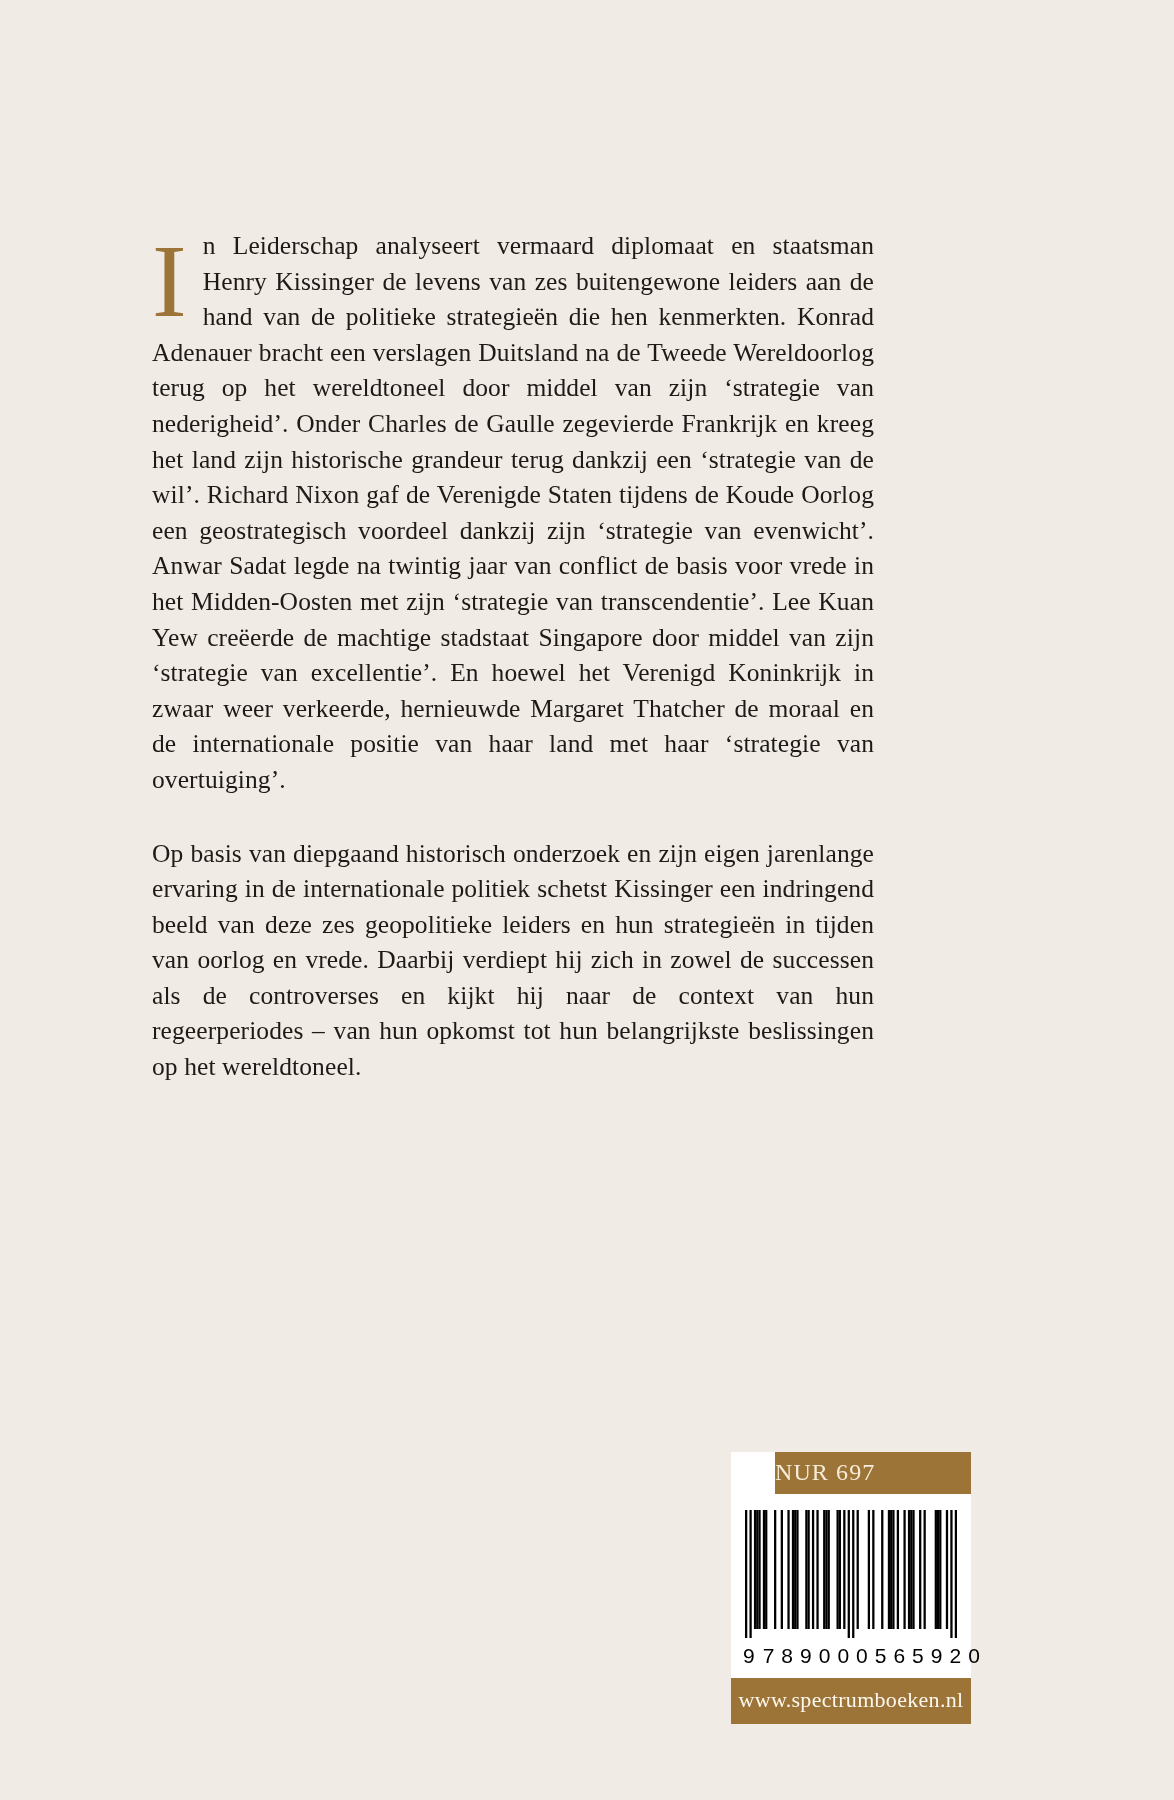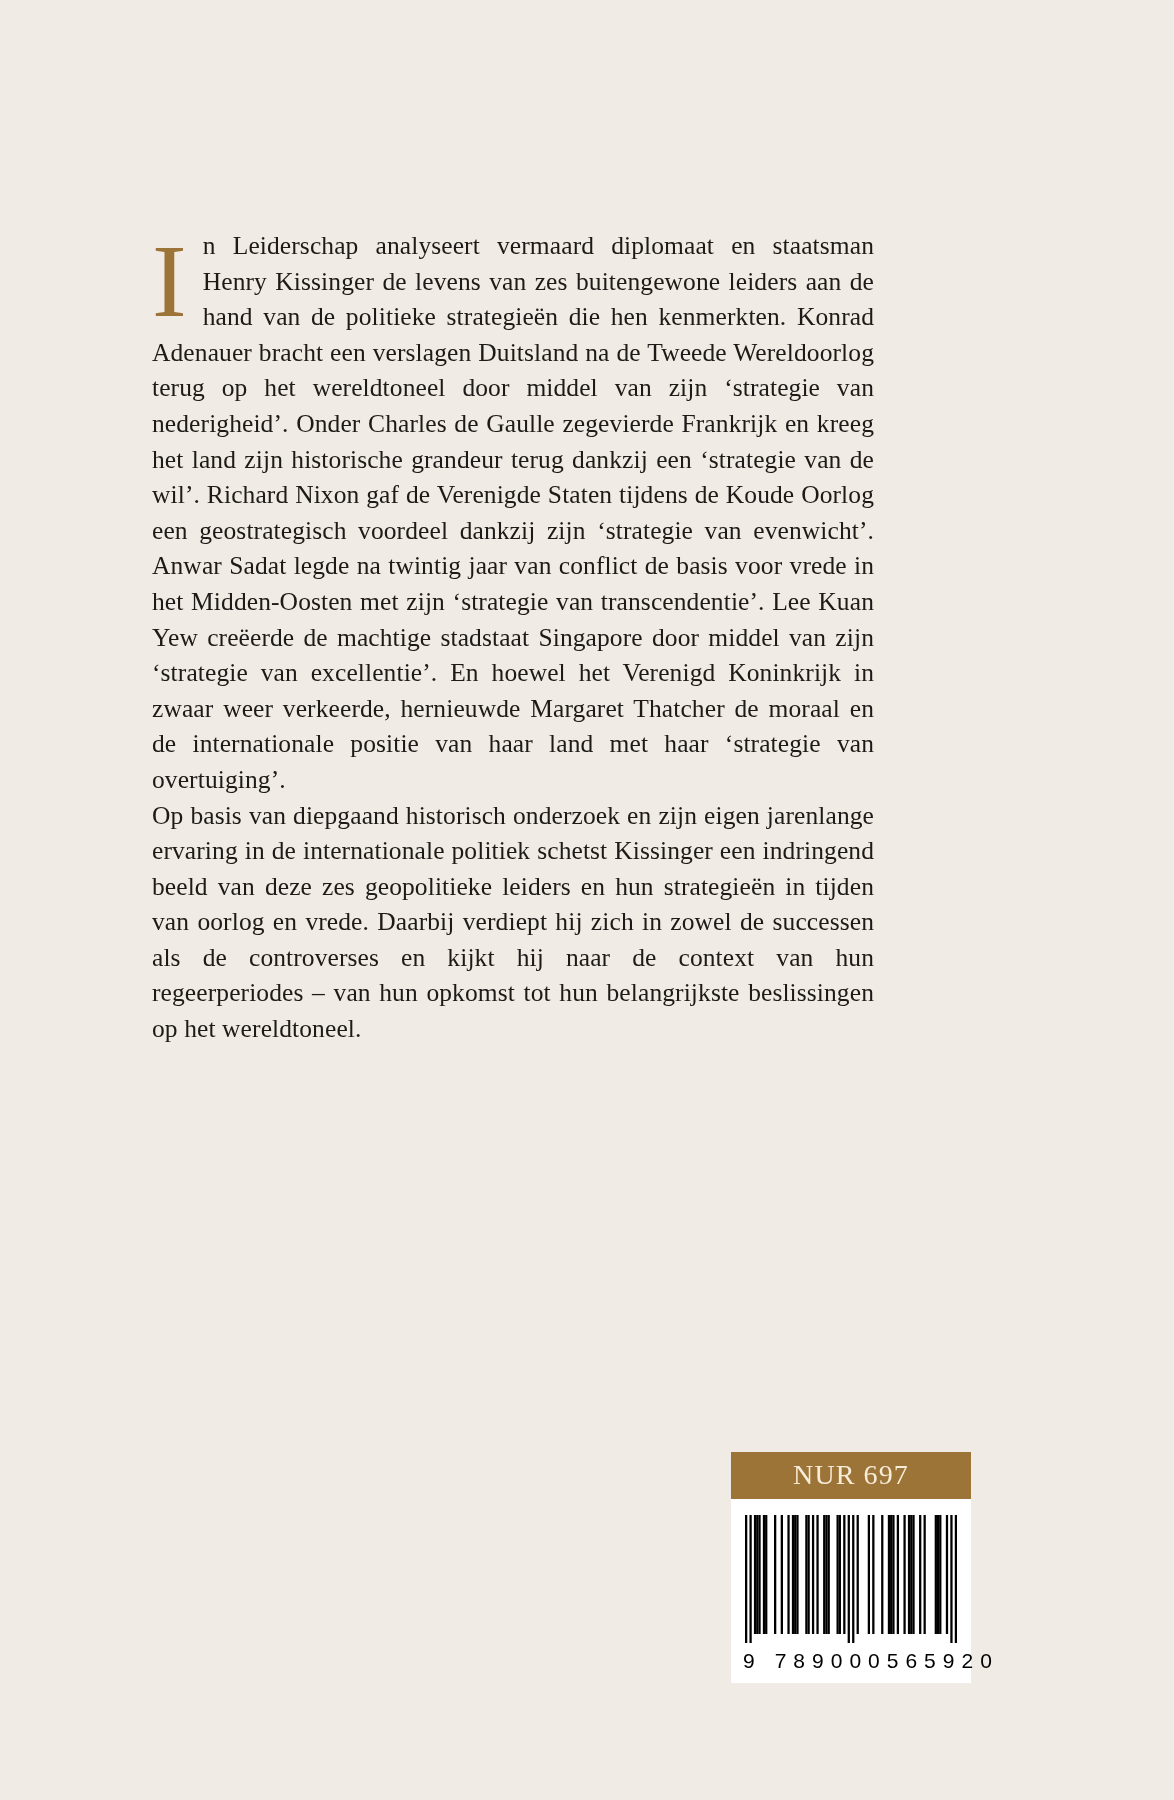--- a/index.html
+++ b/index.html
@@ -35,20 +35,21 @@
     text-justify: inter-word;
     font-size: 25.5px;
     line-height: 35.6px;
     letter-spacing: 0.1px;
     margin: 0;
     color: #1d1a17;
     hyphens: manual;
   }
 
   .para + .para {
+    margin-top: 38px;
   }
 
   .para-lead::first-letter {
     
     color: inherit;
   }
 
   .dropcap {
     float: left;
     font-family: "Liberation Serif", "DejaVu Serif", serif;
@@ -69,25 +70,25 @@
     left: 731px;
     top: 1452px;
     width: 240px;
     background: #ffffff;
     box-shadow: 0 0 0 0 transparent;
   }
 
   .nur-band {
     background: #9c7437;
     color: #f7ecd8;
-    text-align: center;
-    font-size: 28px;
+    font-size: 24px;
     letter-spacing: 1.1px;
     padding: 7px 0 8px 0;
     font-family: "Liberation Serif", "DejaVu Serif", serif;
+    margin-left: 44px;
   }
 
   .barcode-area {
     background: #ffffff;
     padding: 16px 14px 4px 14px;
   }
 
   .bars {
     height: 128px;
     width: 100%;
@@ -99,21 +100,21 @@
     align-items: flex-end;
     font-family: "Liberation Sans", "DejaVu Sans", sans-serif;
     font-size: 21px;
     letter-spacing: 4px;
     color: #000;
     padding: 2px 12px 10px 12px;
     background: #fff;
     justify-content: space-between;
   }
   .isbn-digits .g1 { margin-right: 4px; }
-  .isbn-digits .g2 { letter-spacing: 7px; margin-left: 12px; }
+  .isbn-digits .g2 { letter-spacing: 7px; }
   .isbn-digits .g3 { letter-spacing: 7px; }
 
   .site-band {
     background: #9c7437;
     color: #fdf8ef;
     text-align: center;
     font-size: 22px;
     letter-spacing: 0.3px;
     padding: 9px 0 11px 0;
     font-family: "Liberation Serif", "DejaVu Serif", serif;
@@ -184,15 +185,16 @@
           <rect x="209.768" y="0" width="2.276" height="128" fill="#000"></rect>
         </svg>
     </div>
 
     <div class="isbn-digits">
       <span class="g1">9</span>
       <span class="g2">789000</span>
       <span class="g3">565920</span>
     </div>
 
+    <div class="site-band">www.spectrumboeken.nl</div>
   </div>
 
 </div>
 
 </body></html>

